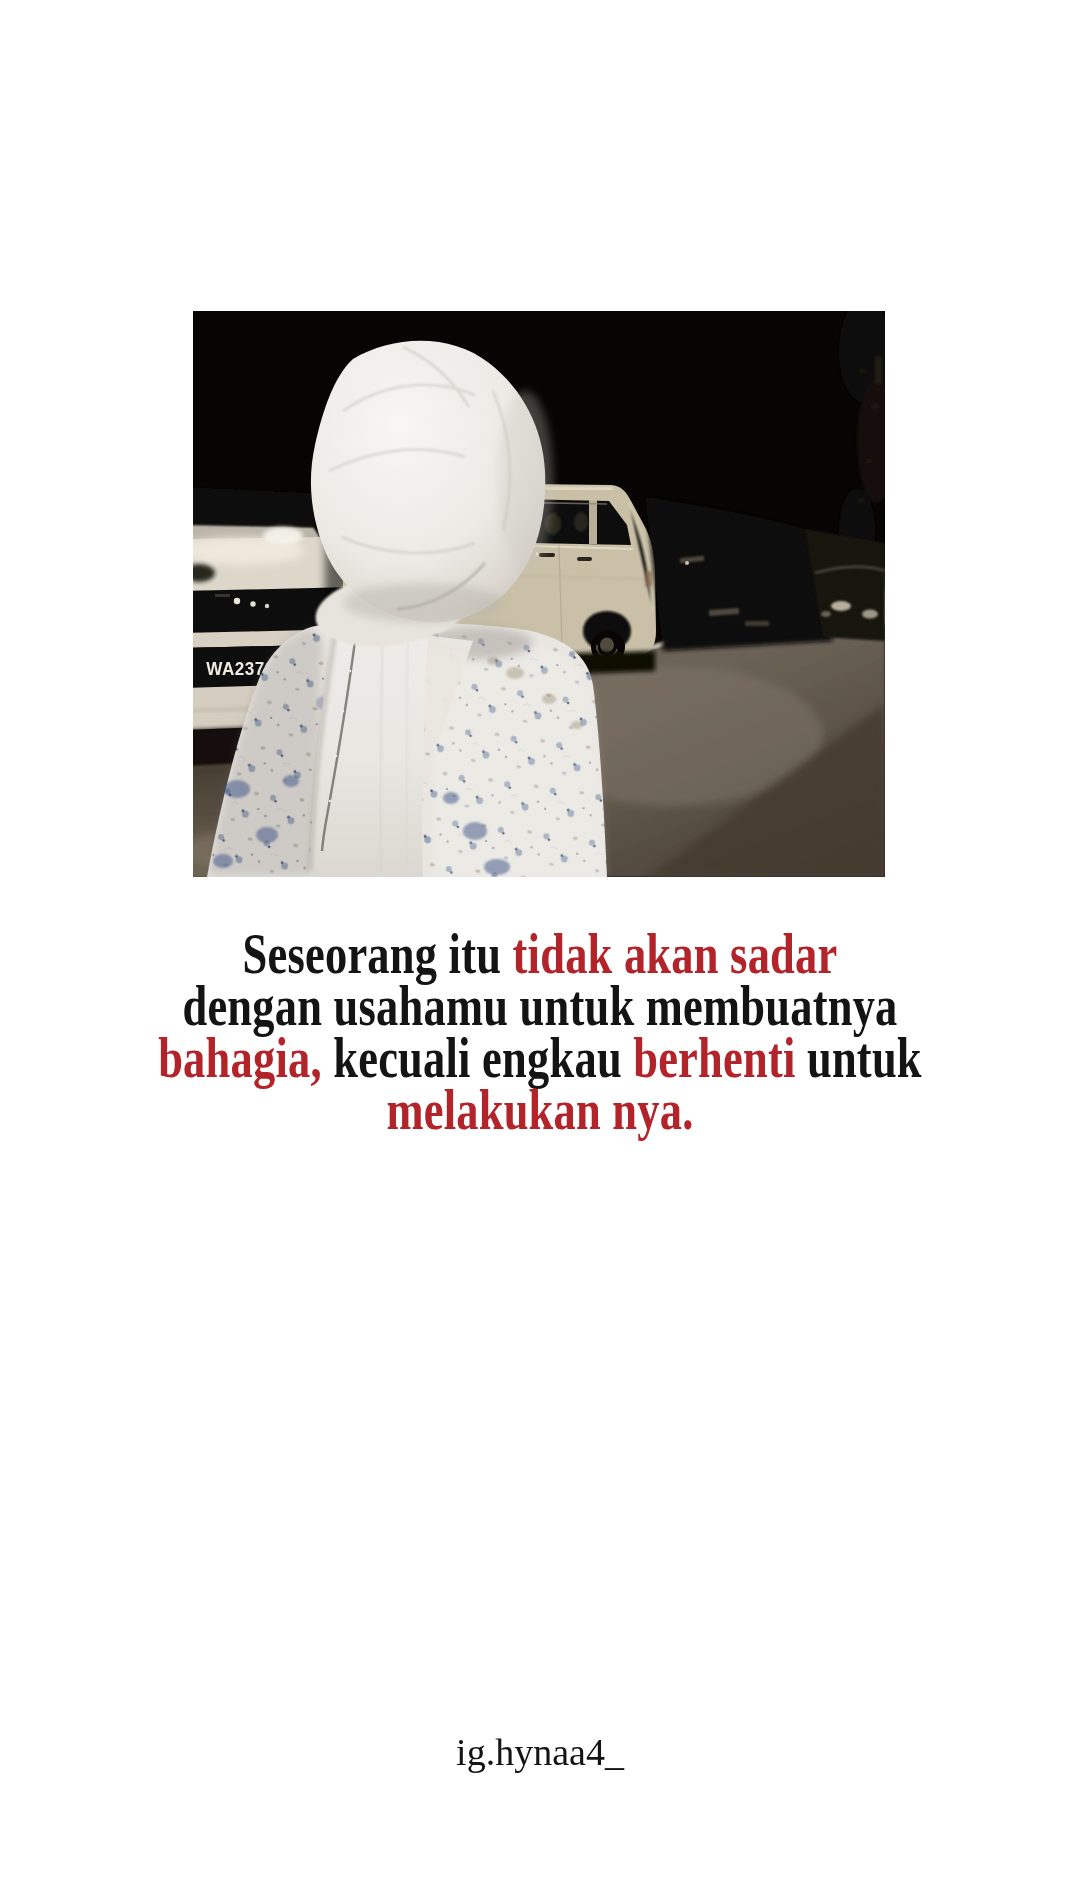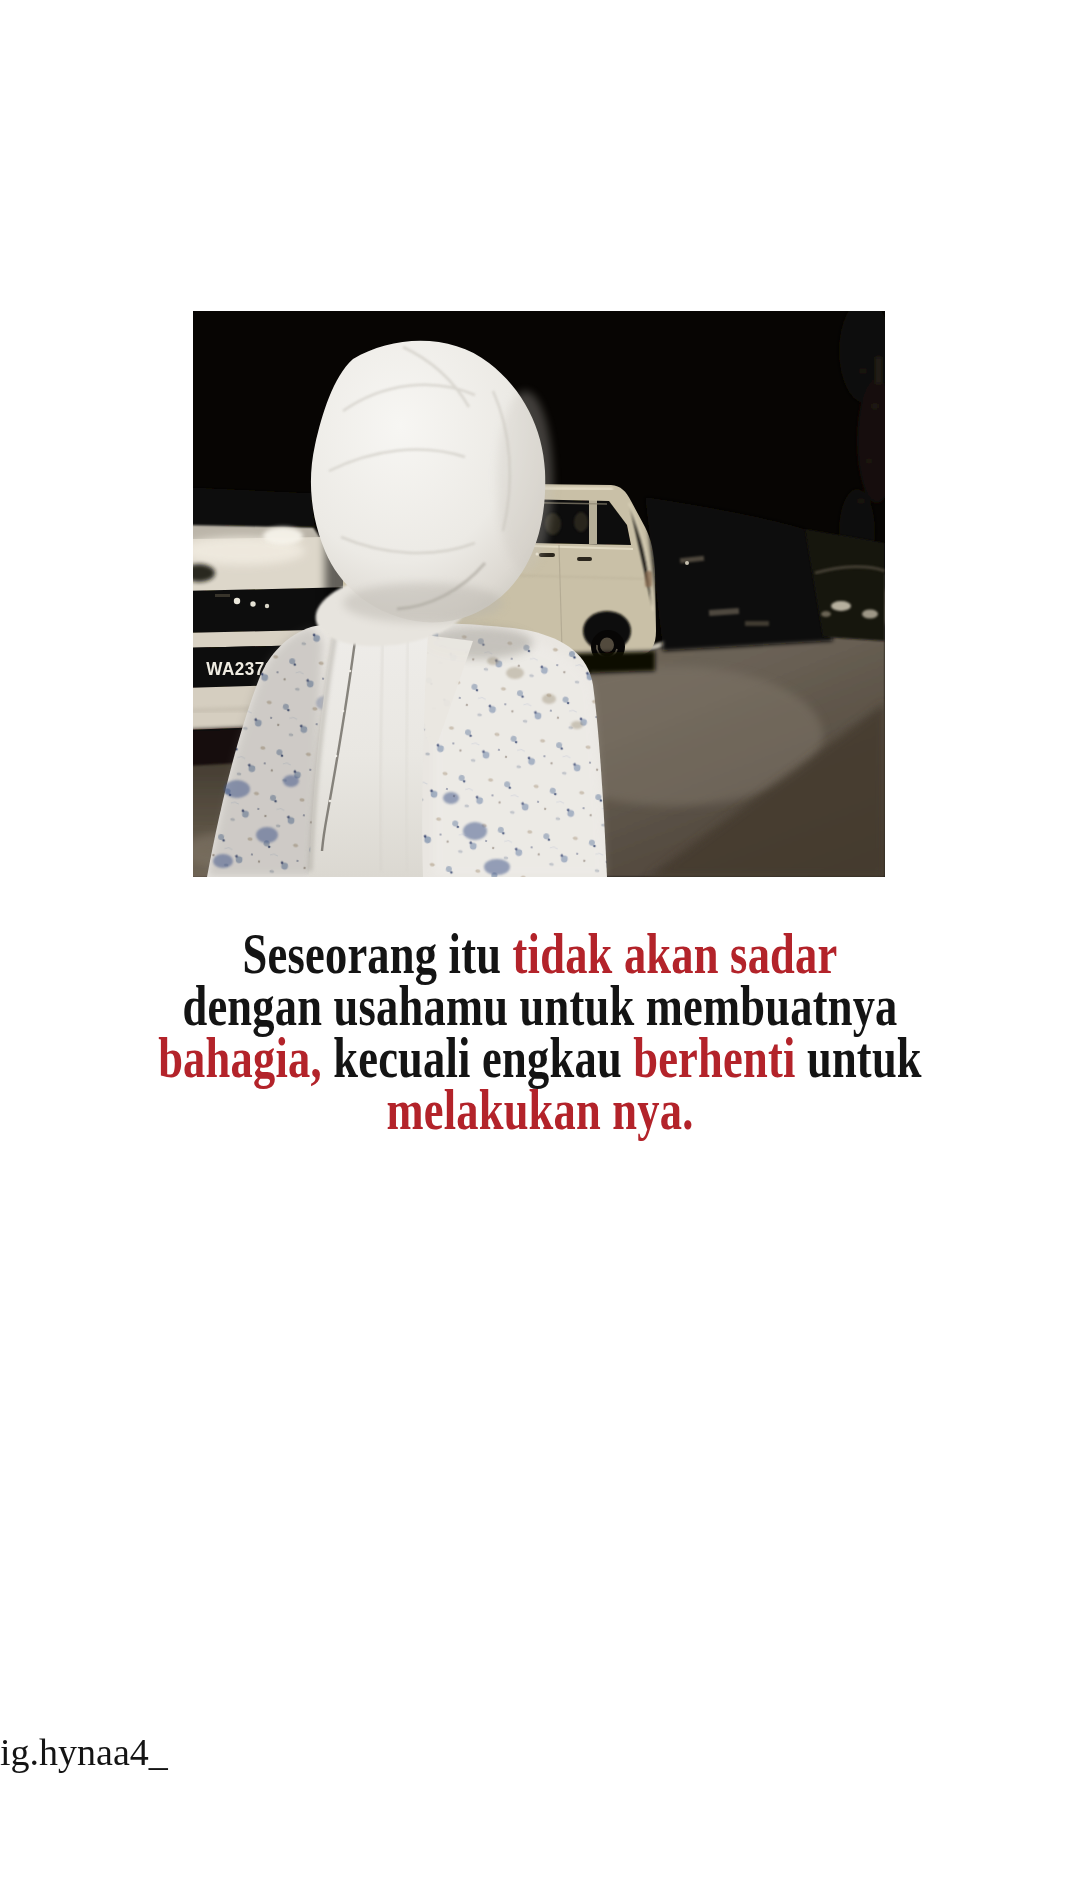--- a/index.html
+++ b/index.html
@@ -22,21 +22,21 @@
     letter-spacing:.3px;
     transform:scaleX(0.78);
     transform-origin:50% 0;
     white-space:nowrap;
   }
   .quote .line{white-space:nowrap;}
   .quote [data-color="black"]{color:var(--q-black,#141414);}
   .quote [data-color="red"]{color:var(--q-red,#b3232a);}
   .watermark{
     position:absolute;left:0;top:1730px;width:1080px;
-    text-align:left;
+    text-align:center;
     font-size:38px;line-height:44px;font-weight:normal;
     color:var(--q-black,#1c1c1c);
   }
 </style>
 </head>
 <body>
 
 <div class="photo">
 <svg viewBox="0 0 692 566" xmlns="http://www.w3.org/2000/svg">
   <defs>

